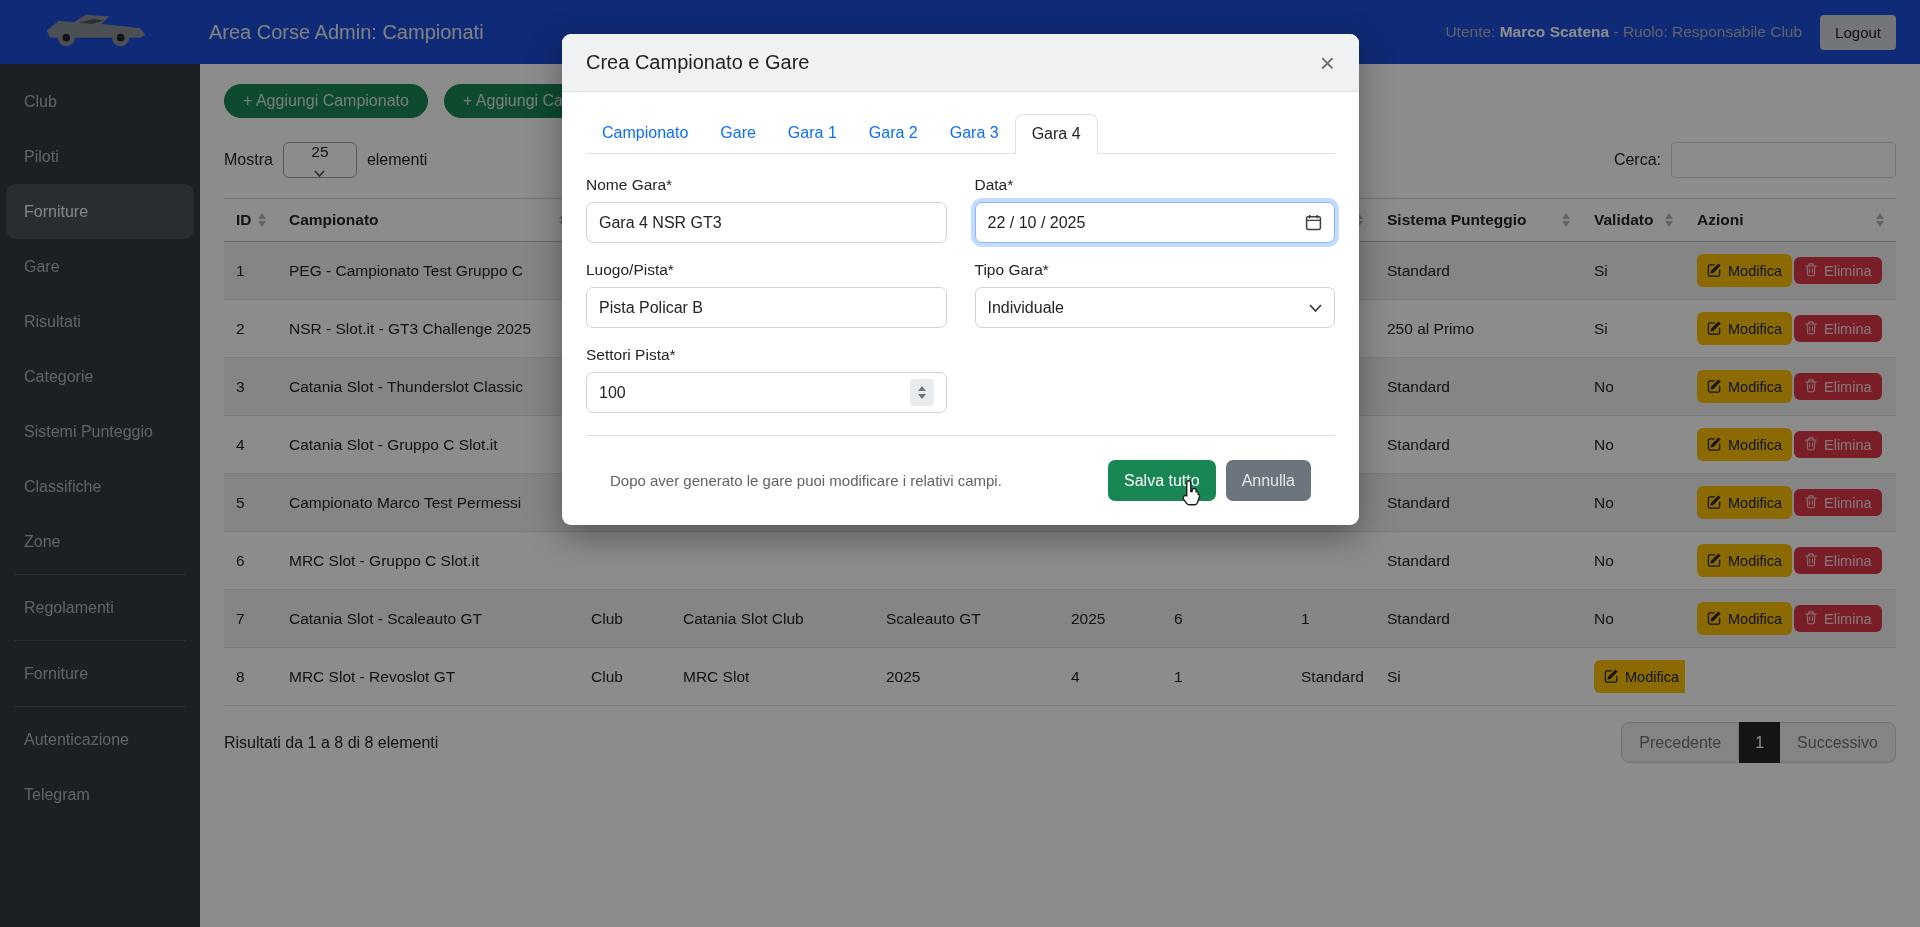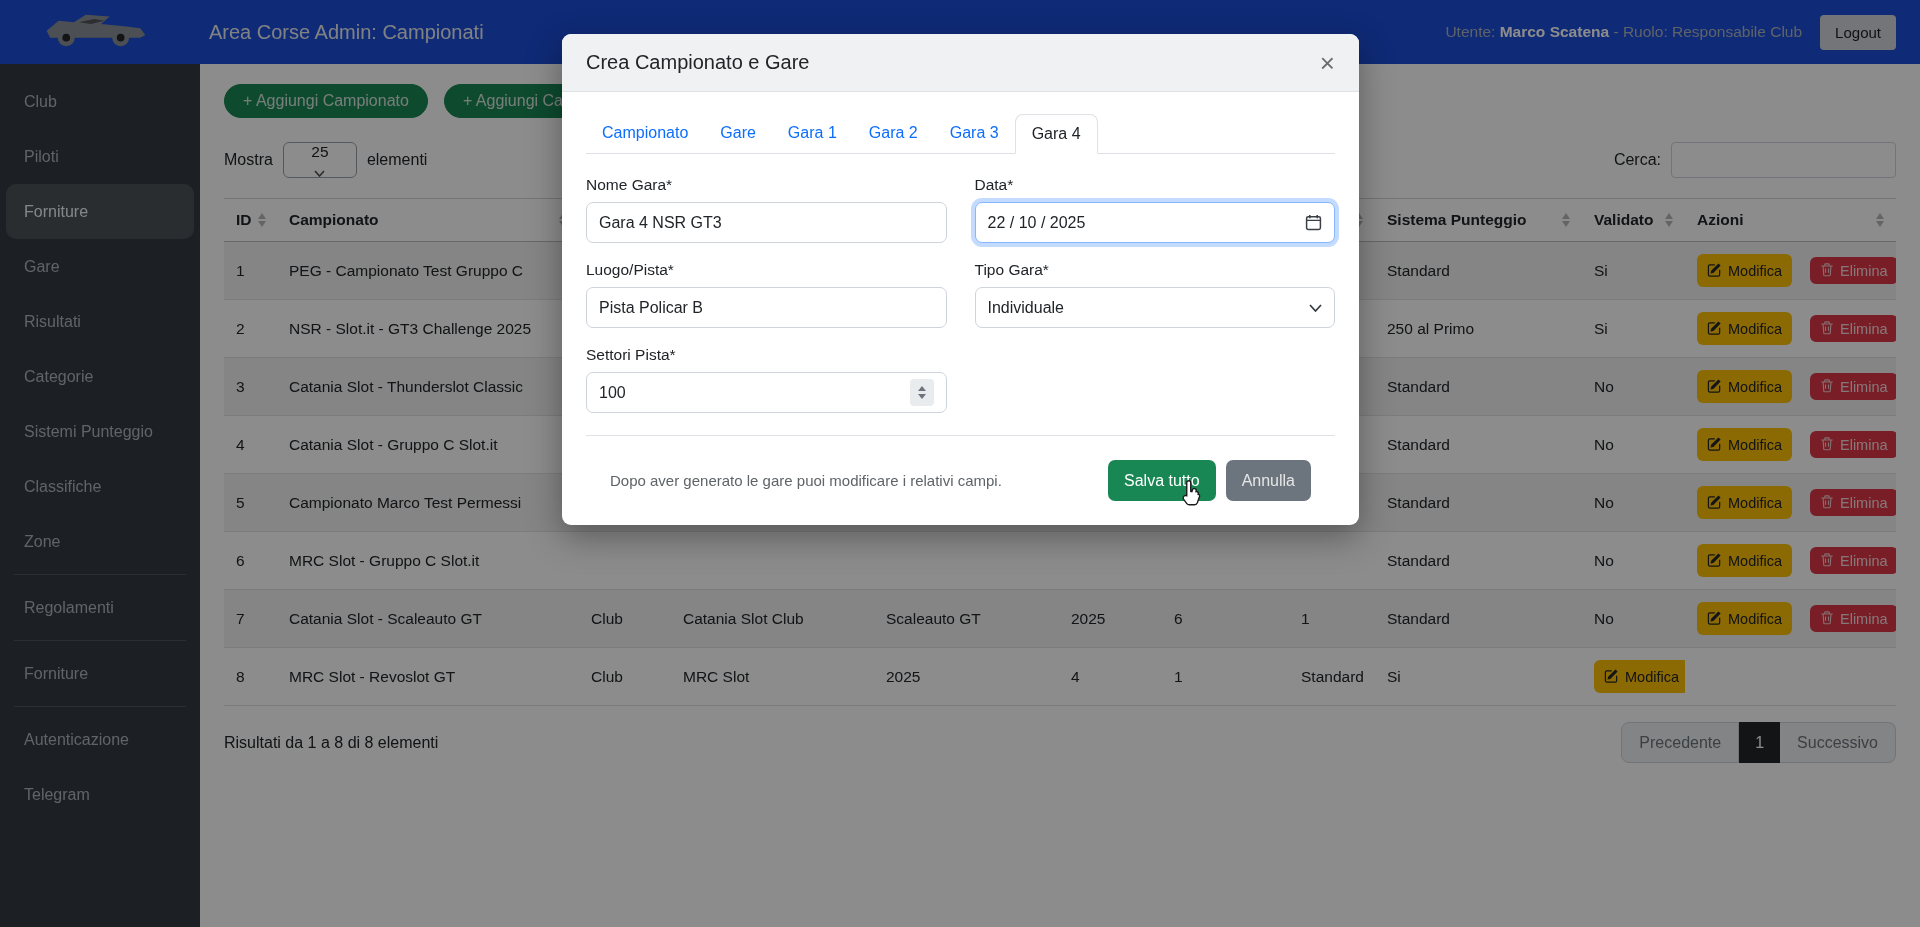--- a/index.html
+++ b/index.html
@@ -43,21 +43,21 @@
   .table { margin-top:20px; width:1672px; --cols: 53px 302px 92px 203px 185px 103px 127px 86px 207px 103px 1fr; }
   .trow { display:grid; grid-template-columns:var(--cols); border-bottom:1px solid #dee2e6; }
   .thead { border-top:1px solid #cfd4d9; border-bottom:1px solid #b9bfc5; font-weight:bold; }
   .tcell { padding:12px; font-size:15.5px; white-space:nowrap; overflow:hidden; display:flex; align-items:center; }
   .thead .tcell { gap:6px; }
   .trow.striped { background:rgba(0,0,0,.05); }
   .sort { display:inline-flex; flex-direction:column; gap:2px; margin-left:auto; }
   .sort i { width:0; height:0; border-left:4.5px solid transparent; border-right:4.5px solid transparent; }
   .sort .up { border-bottom:6px solid rgba(33,37,41,.33); }
   .sort .dn { border-top:6px solid rgba(33,37,41,.33); }
-  .actions { display:flex; gap:18px; align-items:center; }
+  .actions { display:flex; gap:2px; align-items:center; }
   .btn-warn { background:#ffc107; color:#212529; border:none; border-radius:6px; height:33px;
     padding:0 10px; font-size:14.5px; display:inline-flex; align-items:center; gap:6px; cursor:pointer; font-family:inherit; }
   .btn-danger { background:#dc3545; color:#f5dadd; border:none; border-radius:6px; height:27px;
     padding:0 10px; font-size:14.5px; display:inline-flex; align-items:center; gap:6px; cursor:pointer; font-family:inherit; }
 
   .foot-row { margin-top:16px; display:flex; align-items:center; }
   .summary { font-size:16px; }
   .pager { margin-left:auto; display:flex; }
   .page-link { height:41px; display:flex; align-items:center; padding:0 17px; font-size:16px;
     background:#eef0f2; border:1px solid #cfd4d9; color:#6c757d; cursor:pointer; }

